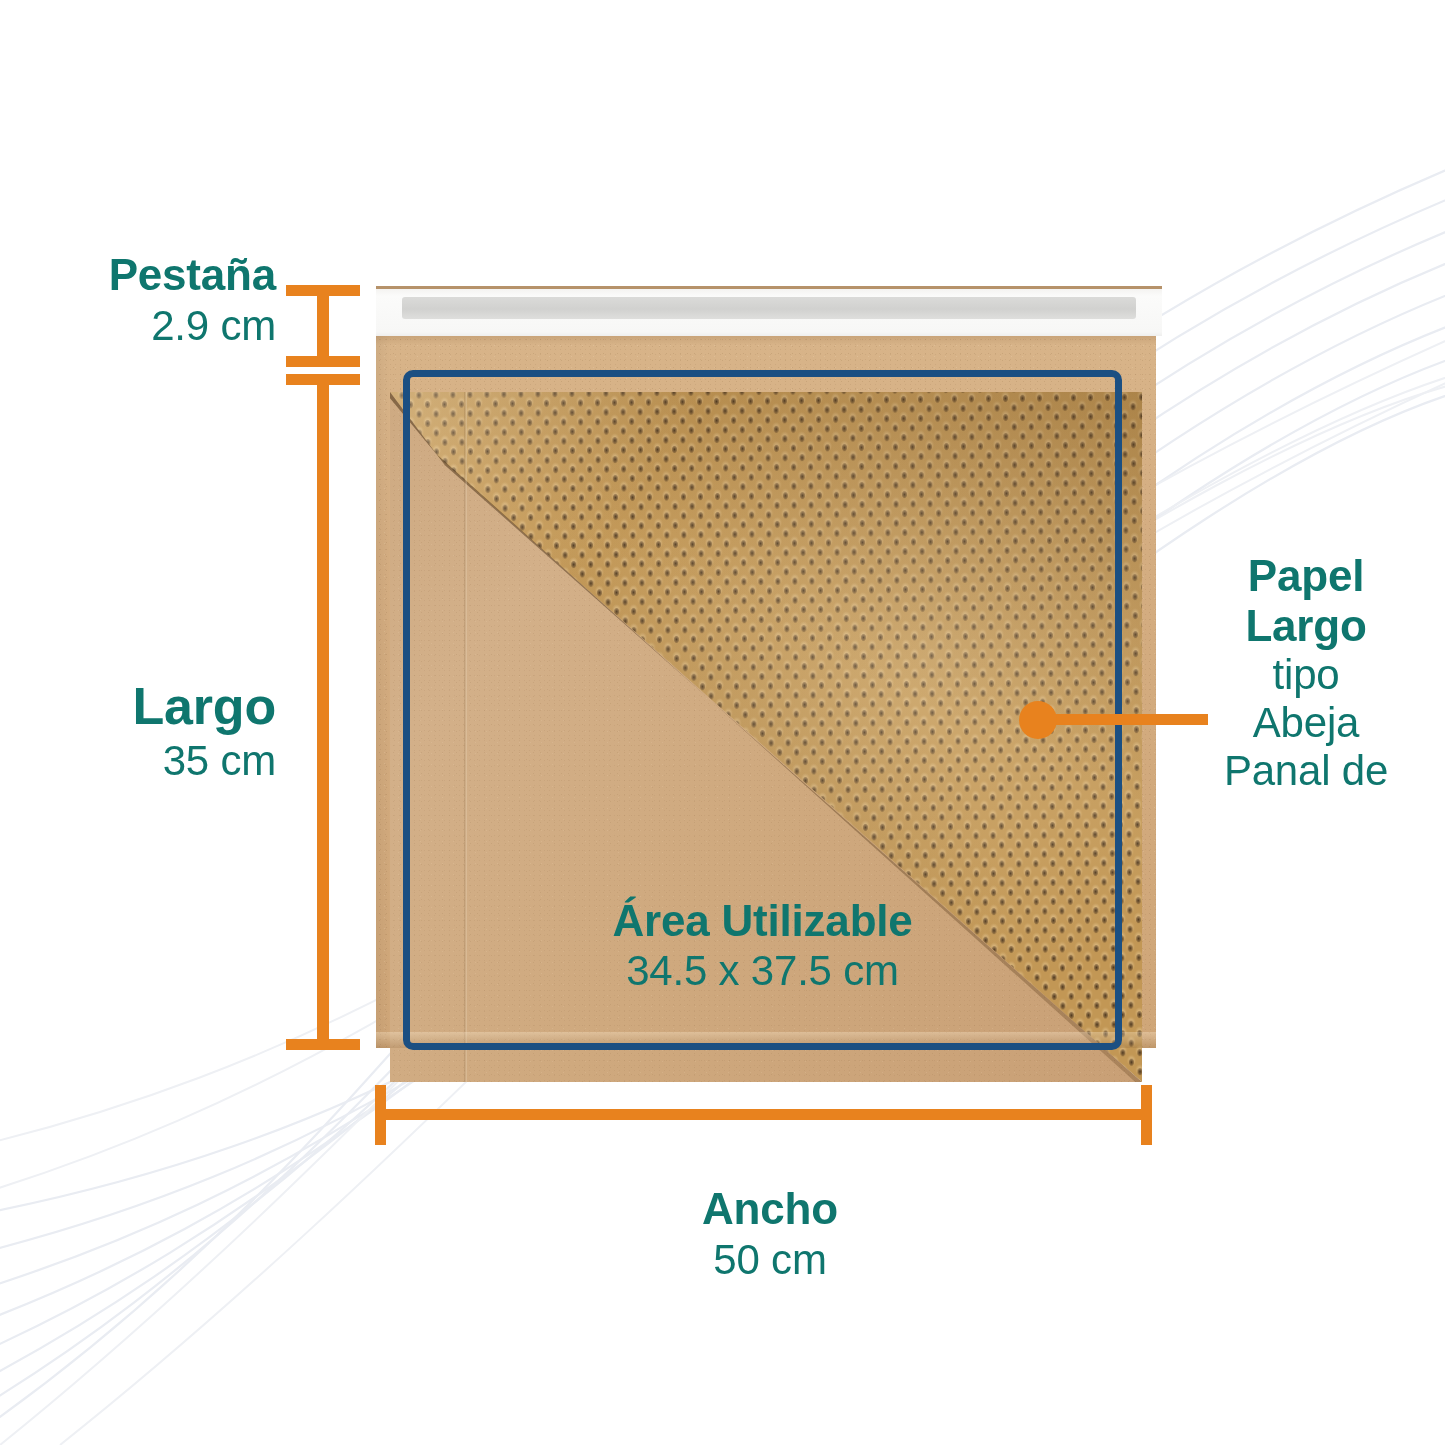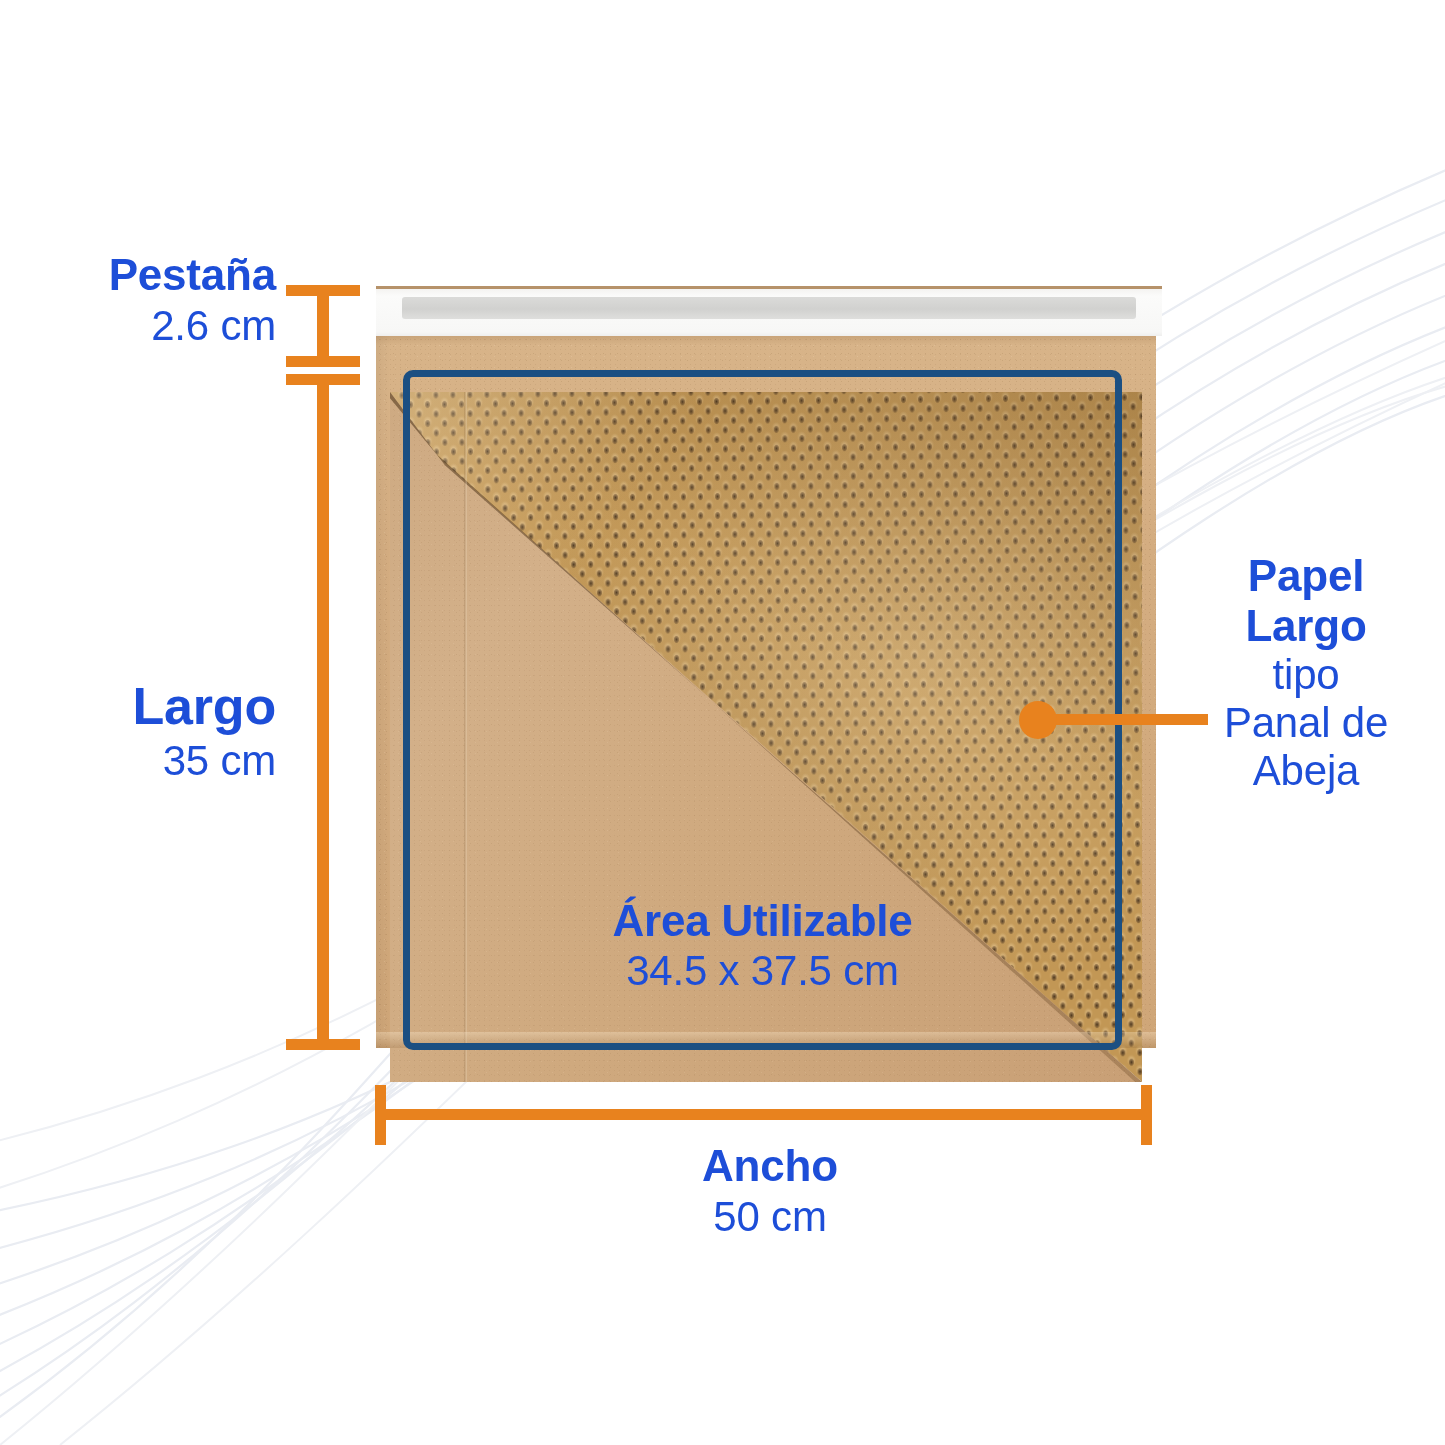--- a/index.html
+++ b/index.html
@@ -129,33 +129,33 @@
   .ancho-cap-right{left:1141px;top:1085px;width:11px;height:60px;}
 
   
   .leader-line{left:1038px;top:714px;width:170px;height:11px;}
   .leader-dot{
     position:absolute;left:1019px;top:701px;width:38px;height:38px;
     background:#e8821e;border-radius:50%;
   }
 
   
-  .lbl{position:absolute;color:#1d4ed8;letter-spacing:-0.2px;}
+  .lbl{position:absolute;color:#0f766e;letter-spacing:-0.2px;}
   .lbl .bold{font-weight:bold;display:block;}
   .lbl .reg{font-weight:normal;display:block;}
 
   .lbl-pestana{left:0px;top:251px;width:276px;text-align:right;line-height:1.08;}
   .lbl-pestana .bold{font-size:44px;}
   .lbl-pestana .reg{font-size:42px;margin-top:4px;}
 
   .lbl-largo{left:0px;top:678px;width:276px;text-align:right;line-height:1.08;}
   .lbl-largo .bold{font-size:52px;}
   .lbl-largo .reg{font-size:42px;margin-top:4px;}
 
-  .lbl-ancho{left:540px;top:1142px;width:460px;text-align:center;line-height:1.1;}
+  .lbl-ancho{left:540px;top:1185px;width:460px;text-align:center;line-height:1.1;}
   .lbl-ancho .bold{font-size:44px;}
   .lbl-ancho .reg{font-size:42px;margin-top:4px;}
 
   .lbl-kraft{left:1172px;top:551px;width:268px;text-align:center;line-height:1.14;}
   .lbl-kraft .bold{font-size:44px;text-align:center;}
   .lbl-kraft .reg{font-size:42px;}
 
   .lbl-usable{
     left:403px;top:896px;width:719px;text-align:center;line-height:1.12;
   }
@@ -217,21 +217,21 @@
 
   <div class="or ancho-cap-left"></div>
   <div class="or ancho-bar"></div>
   <div class="or ancho-cap-right"></div>
 
   <div class="or leader-line"></div>
   <div class="leader-dot"></div>
 
   <div class="lbl lbl-pestana">
     <span class="bold">Pestaña</span>
-    <span class="reg">2.6 cm</span>
+    <span class="reg">2.9 cm</span>
   </div>
 
   <div class="lbl lbl-largo">
     <span class="bold">Largo</span>
     <span class="reg">35 cm</span>
   </div>
 
   <div class="lbl lbl-ancho">
     <span class="bold">Ancho</span>
     <span class="reg">50 cm</span>
@@ -239,17 +239,17 @@
 
   <div class="lbl lbl-usable">
     <span class="bold">Área Utilizable</span>
     <span class="reg">34.5 x 37.5 cm</span>
   </div>
 
   <div class="lbl lbl-kraft">
     <span class="bold">Papel</span>
     <span class="bold">Largo</span>
     <span class="reg">tipo</span>
+    <span class="reg">Abeja</span>
     <span class="reg">Panal de</span>
-    <span class="reg">Abeja</span>
   </div>
 
 </div>
 
 </body></html>

